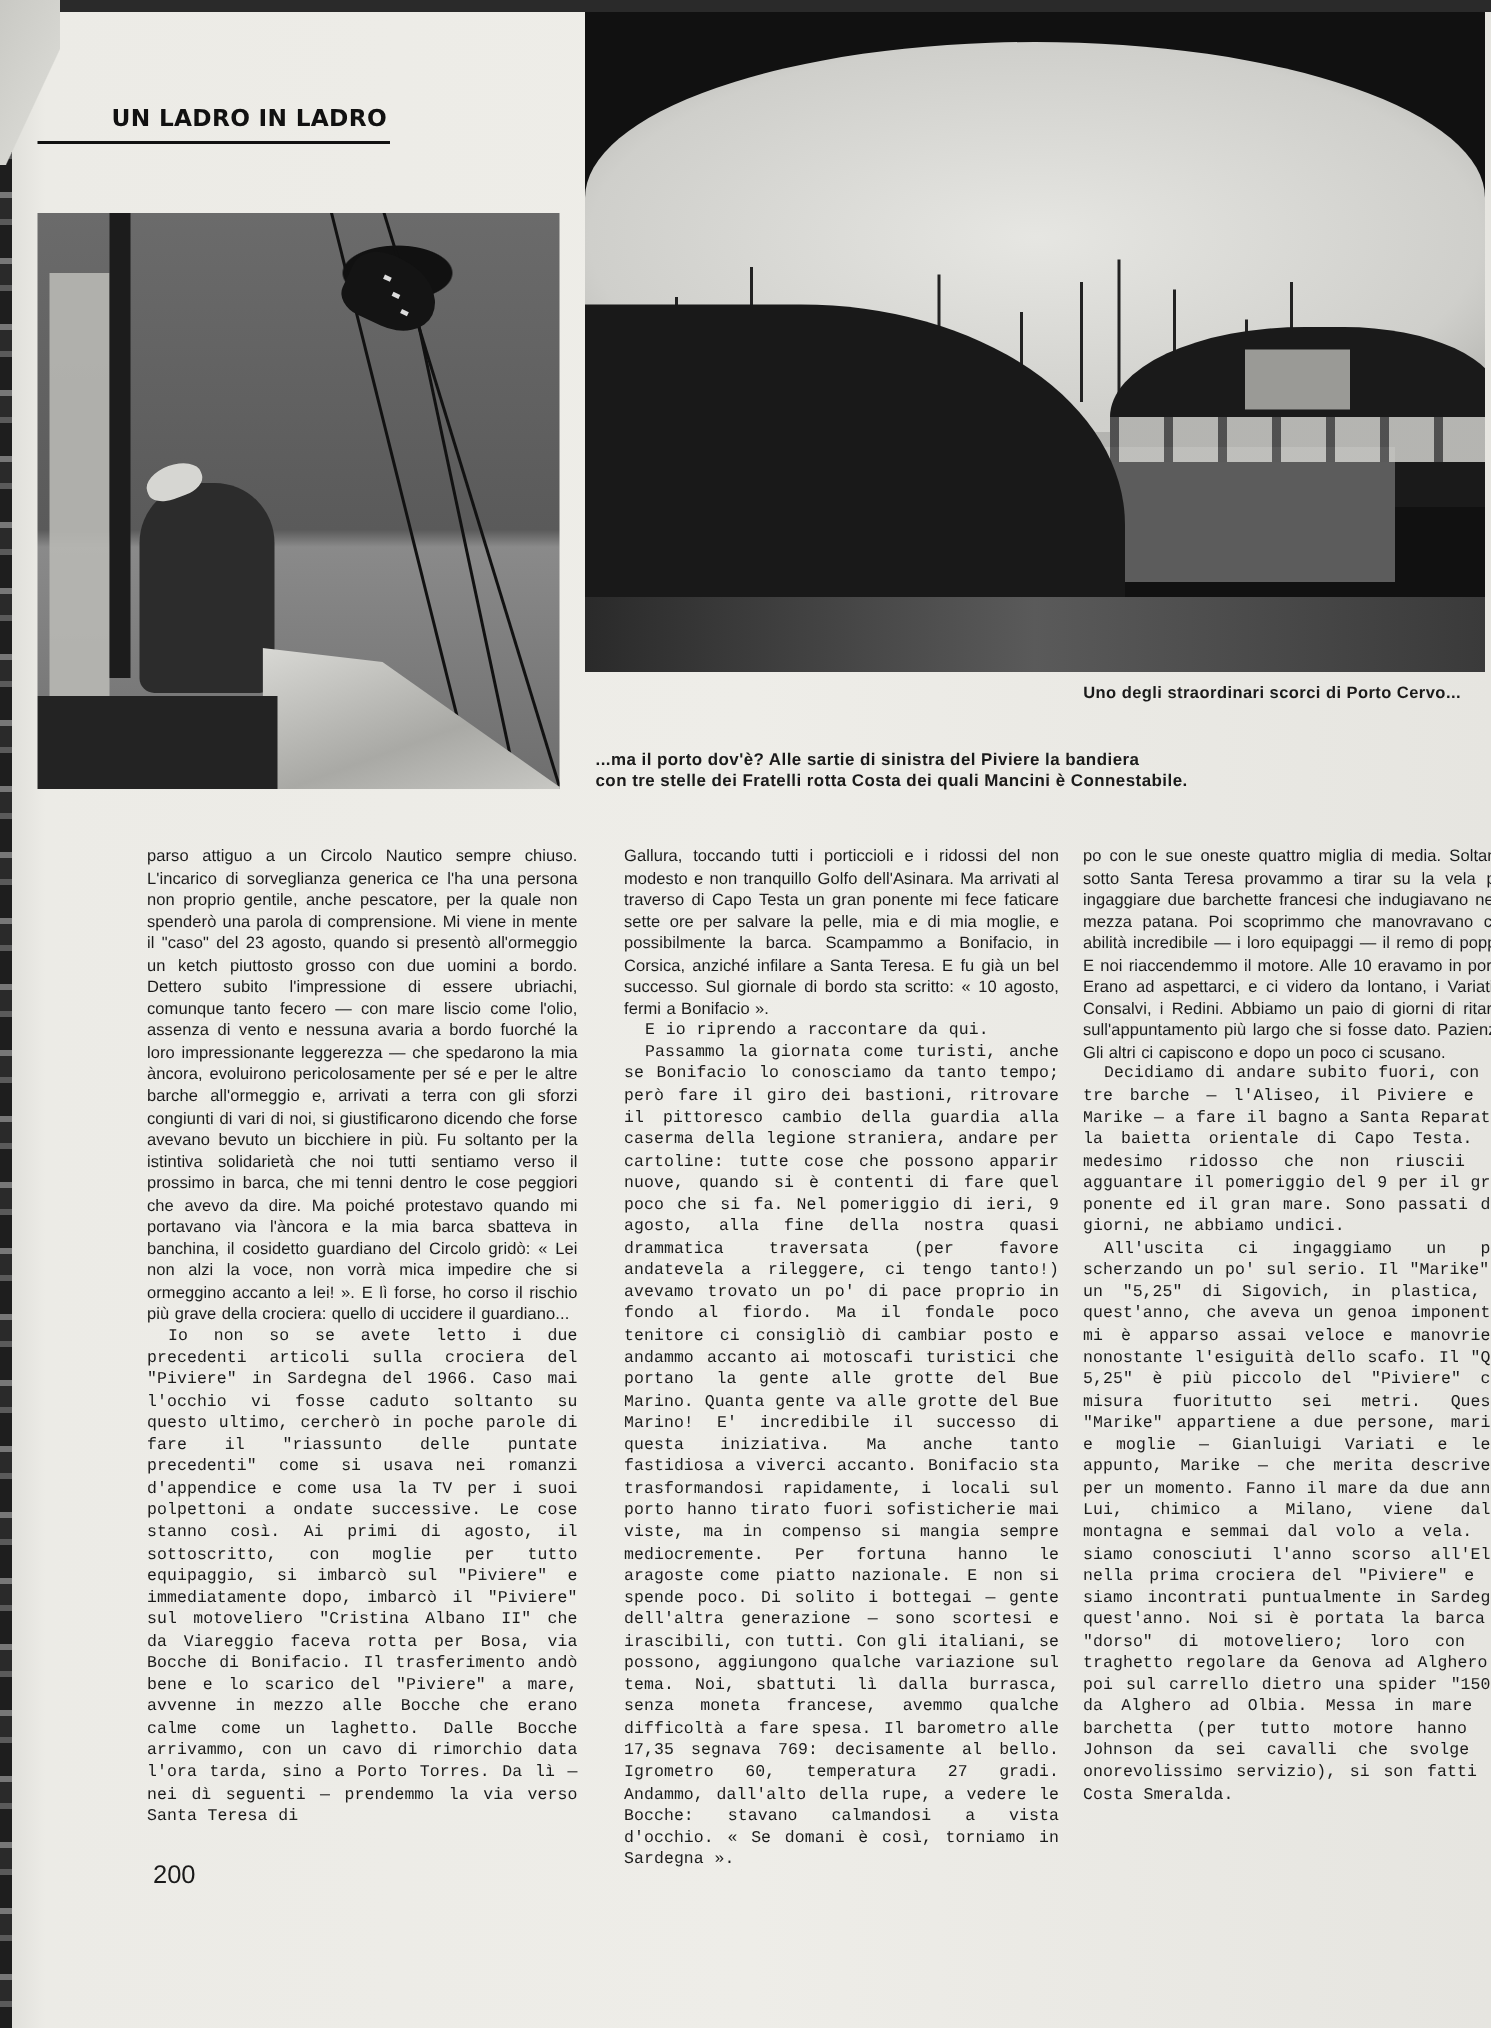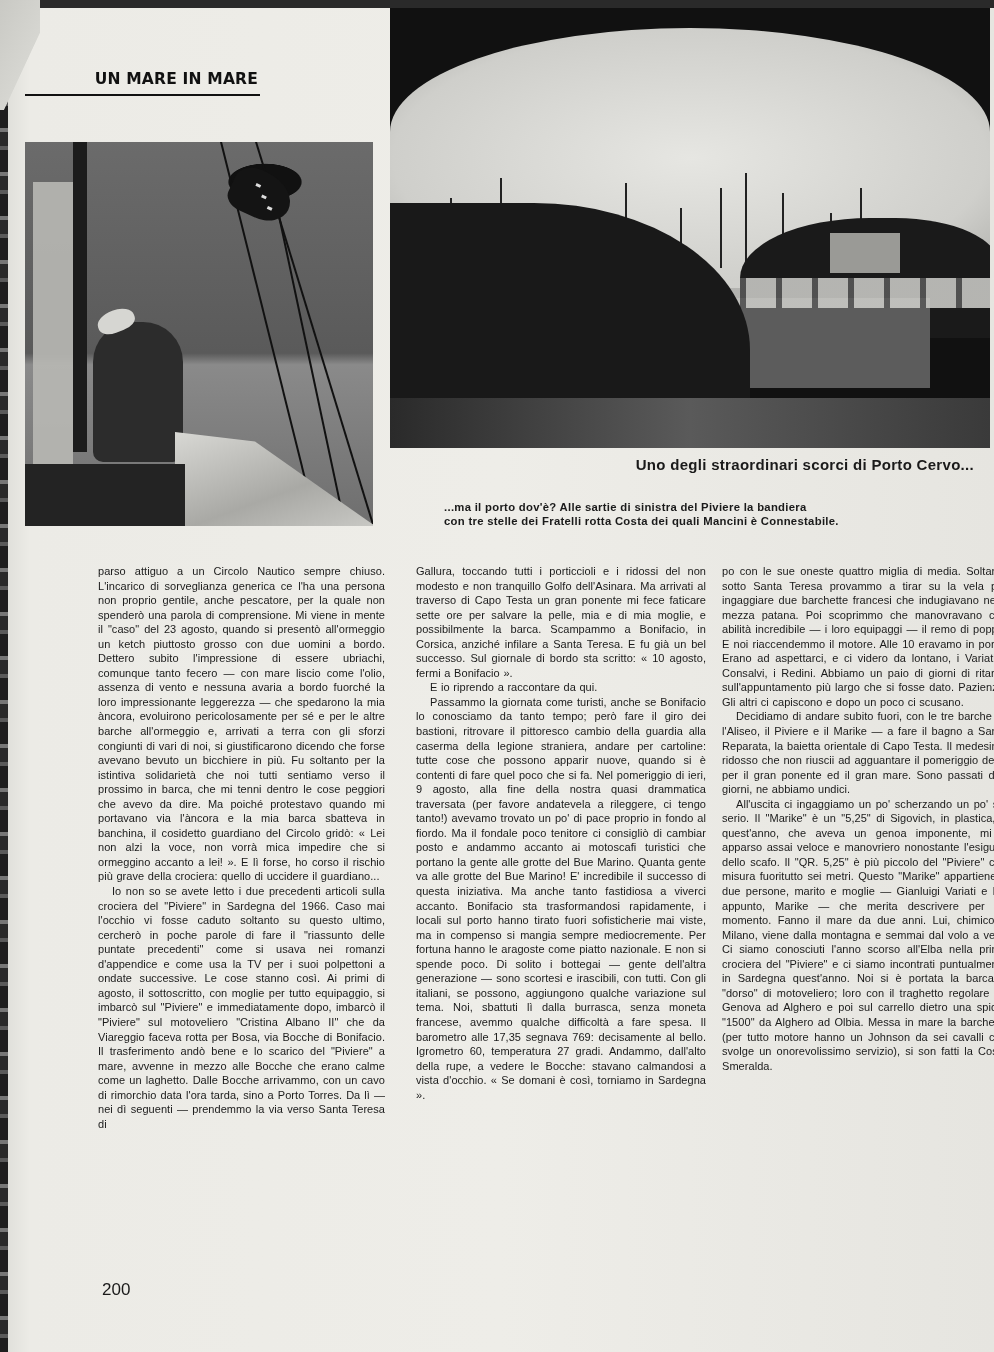--- a/index.html
+++ b/index.html
@@ -111,52 +111,52 @@
     .photo-right .mast {
       position: absolute; width: 2px; background: #222; bottom: 180px;
     }
     .photo-right .foreground {
       position: absolute; left: 0; top: 390px; width: 600px; height: 50px;
       background: linear-gradient(90deg, #2a2a2a 0%, #5a5a5a 50%, #3a3a3a 100%);
     }
     
     .caption-right {
       position: absolute; left: 600px; top: 456px; width: 374px;
-      font-weight: bold; font-size: 15px; text-align: right; letter-spacing: 0.3px;
+      font-weight: bold; font-size: 11px; text-align: right; letter-spacing: 0.3px;
     }
     .caption-lower {
       position: absolute; left: 397px; top: 500px; width: 480px;
-      font-weight: bold; font-size: 11.3px; line-height: 14px; letter-spacing: 0.3px; margin-left: 47px;
+      font-weight: bold; font-size: 11.3px; line-height: 14px; letter-spacing: 0.3px;
     }
     
     .col {
       position: absolute; top: 564px;
       font-size: 11px; line-height: 14.55px; text-align: justify;
       letter-spacing: 0.05px; word-spacing: 0.5px;
     }
     .col p { margin: 0; }
-    .col p.indent { text-indent: 14px; }
+    .col p.indent { text-indent: 14px; font-family: Liberation Mono, monospace; }
     .col1 { left: 98px; width: 287px; }
     .col2 { left: 416px; width: 290px; }
     .col3 { left: 722px; width: 285px; }
     .page-number {
-      position: absolute; left: 102px; top: 1280px;
+      position: absolute; left: 102px; top: 1240px;
       font-size: 17px; color: #1a1a1a;
     }
   </style>
 </head>
 <body>
 
 <div class="page">
   <div class="edge-strip"></div>
   <div class="top-dark"></div>
   <div class="corner-fold"></div>
 
   <div class="header">
-    <div class="header-title">UN MARE IN MARE</div>
+    <div class="header-title">UN LADRO IN LADRO</div>
     <div class="header-rule"></div>
   </div>
 
   <div class="photo-left">
     <div class="sail"></div>
     <div class="mast"></div>
     <div class="line" style="left:195px;top:0;height:400px;transform:rotate(-14deg);"></div>
     <div class="line" style="left:230px;top:0;height:400px;transform:rotate(-17deg);"></div>
     <div class="line" style="left:250px;top:60px;height:340px;transform:rotate(-12deg);"></div>
     <div class="flag">

